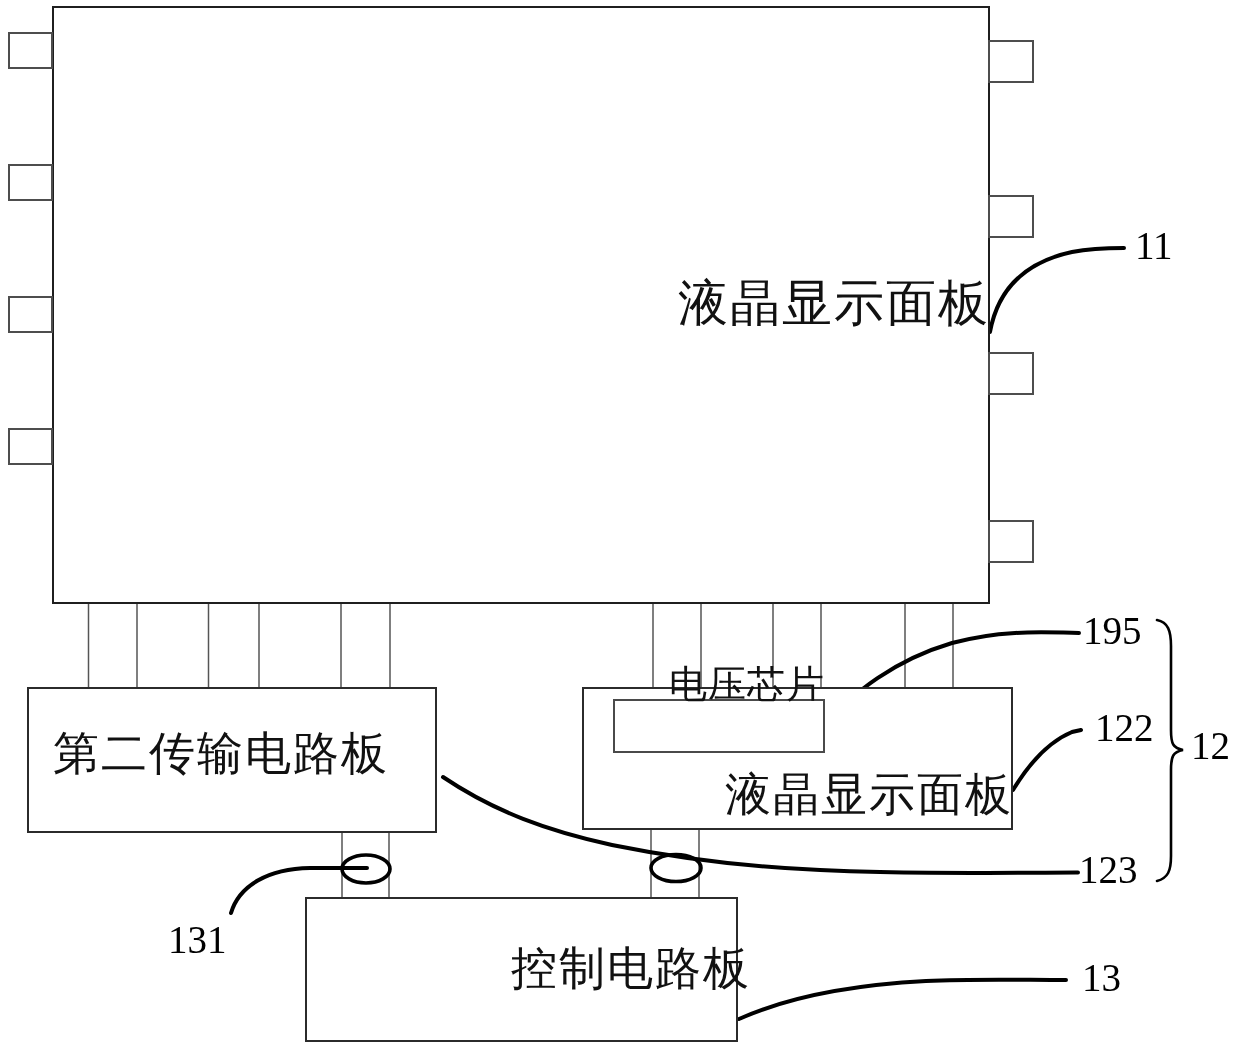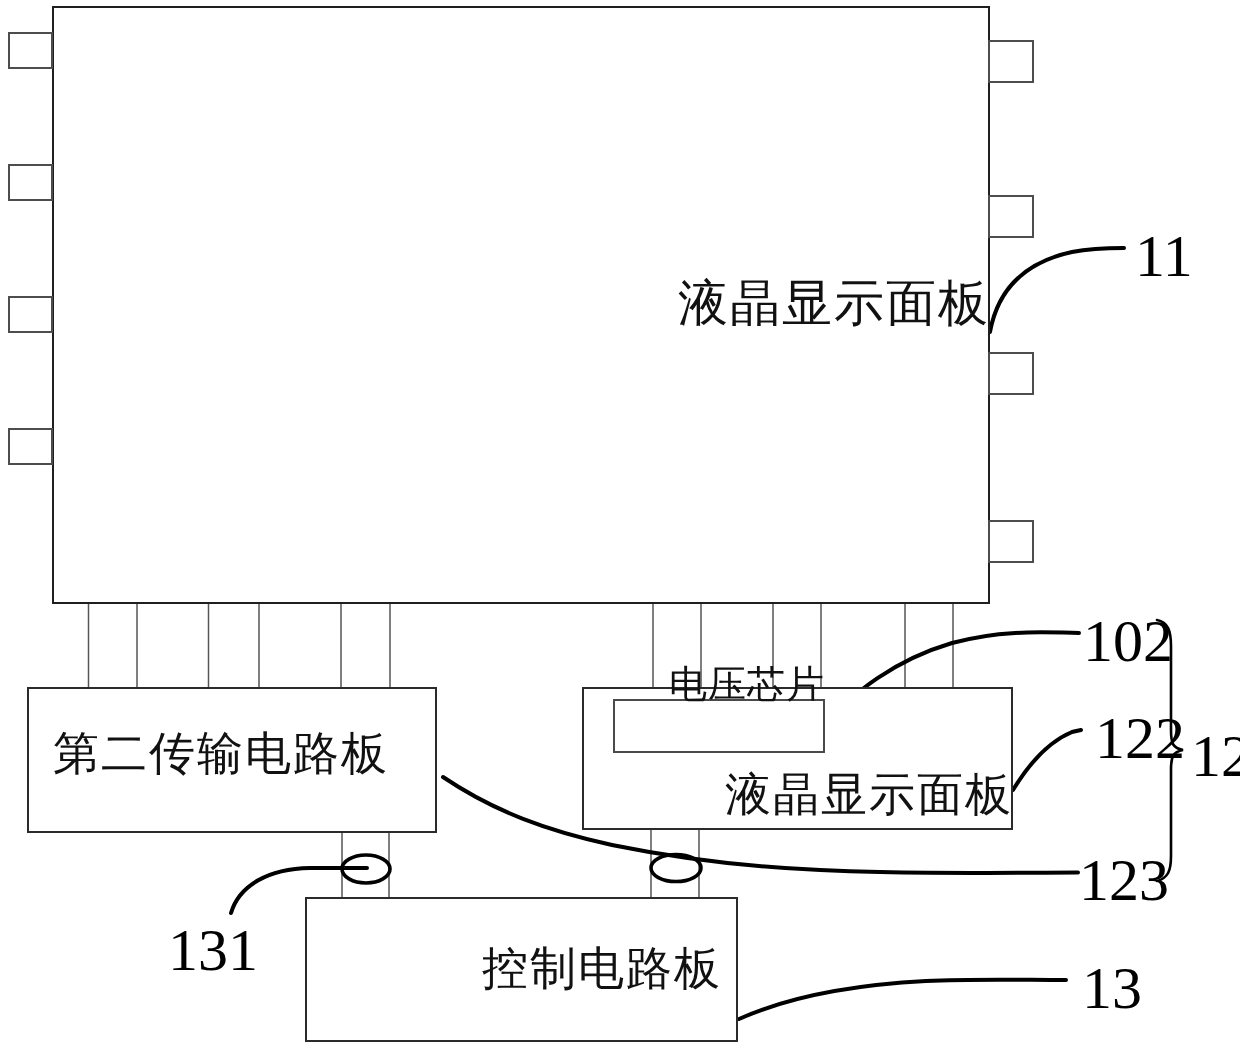--- a/index.html
+++ b/index.html
@@ -37,21 +37,21 @@
     line-height: 1;
     letter-spacing: 2px;
     white-space: nowrap;
   }
   .panel-title { font-size: 50px; }
   .board-title { font-size: 46px; }
   .chip-title  { font-size: 38px; letter-spacing: 1px; }
   .ref-num {
     position: absolute;
     color: #000;
-    font-size: 60px;
+    font-size: 39px;
     line-height: 1;
     white-space: nowrap;
   }
 </style>
 </head>
 <body>
 
 <div id="stage">
 
   <svg id="lines" viewBox="0 0 1240 1048" xmlns="http://www.w3.org/2000/svg">
@@ -113,23 +113,23 @@
 
   <div class="box board-box" style="left:27px; top:687px; width:410px; height:146px;"></div>
   <div class="cn-label board-title" style="left:27px; top:731px; width:362px;">第二传输电路板</div>
 
   <div class="box board-box" style="left:582px; top:687px; width:431px; height:143px;"></div>
   <div class="box chip-box" style="left:613px; top:699px; width:212px; height:54px;"></div>
   <div class="cn-label chip-title" style="left:613px; top:665px; width:212px;">电压芯片</div>
   <div class="cn-label board-title" style="left:582px; top:772px; width:431px;">液晶显示面板</div>
 
   <div class="box board-box" style="left:305px; top:897px; width:433px; height:145px;"></div>
-  <div class="cn-label board-title" style="left:289px; top:946px; width:433px;">控制电路板</div>
+  <div class="cn-label board-title" style="left:318px; top:946px; width:433px;">控制电路板</div>
 
   <div class="ref-num" style="left:1135px; top:226px;">11</div>
-  <div class="ref-num" style="left:1083px; top:611px;">102</div>
+  <div class="ref-num" style="left:1083px; top:611px;">195</div>
   <div class="ref-num" style="left:1095px; top:708px;">122</div>
   <div class="ref-num" style="left:1191px; top:726px;">12</div>
   <div class="ref-num" style="left:1079px; top:850px;">123</div>
   <div class="ref-num" style="left:168px;  top:920px;">131</div>
   <div class="ref-num" style="left:1082px; top:958px;">13</div>
 
 </div>
 
 </body></html>

